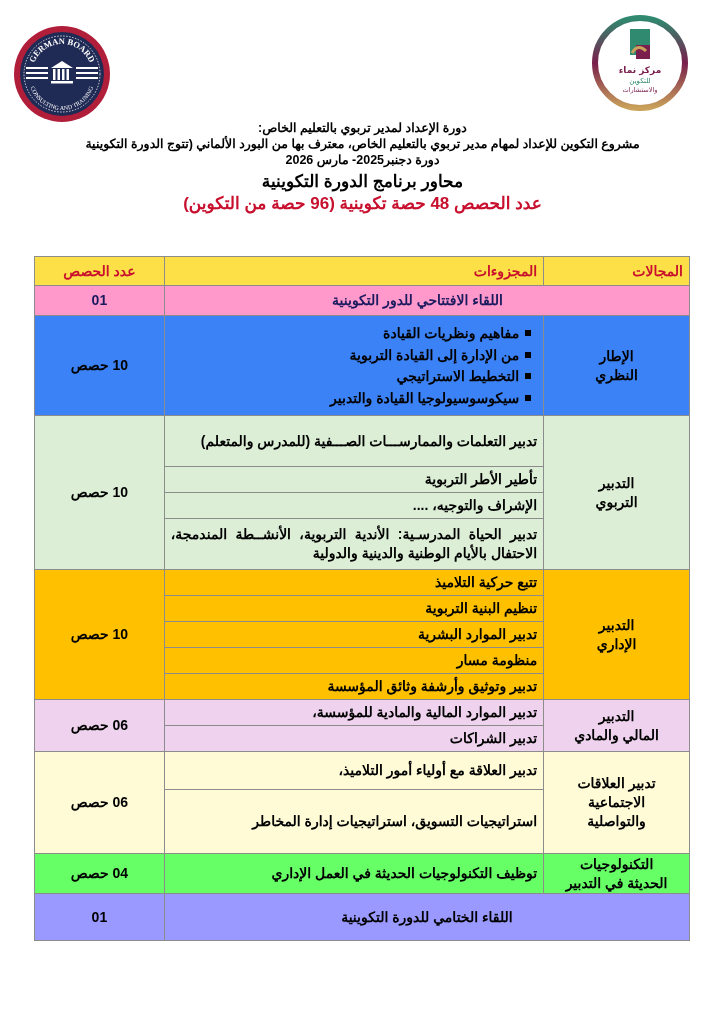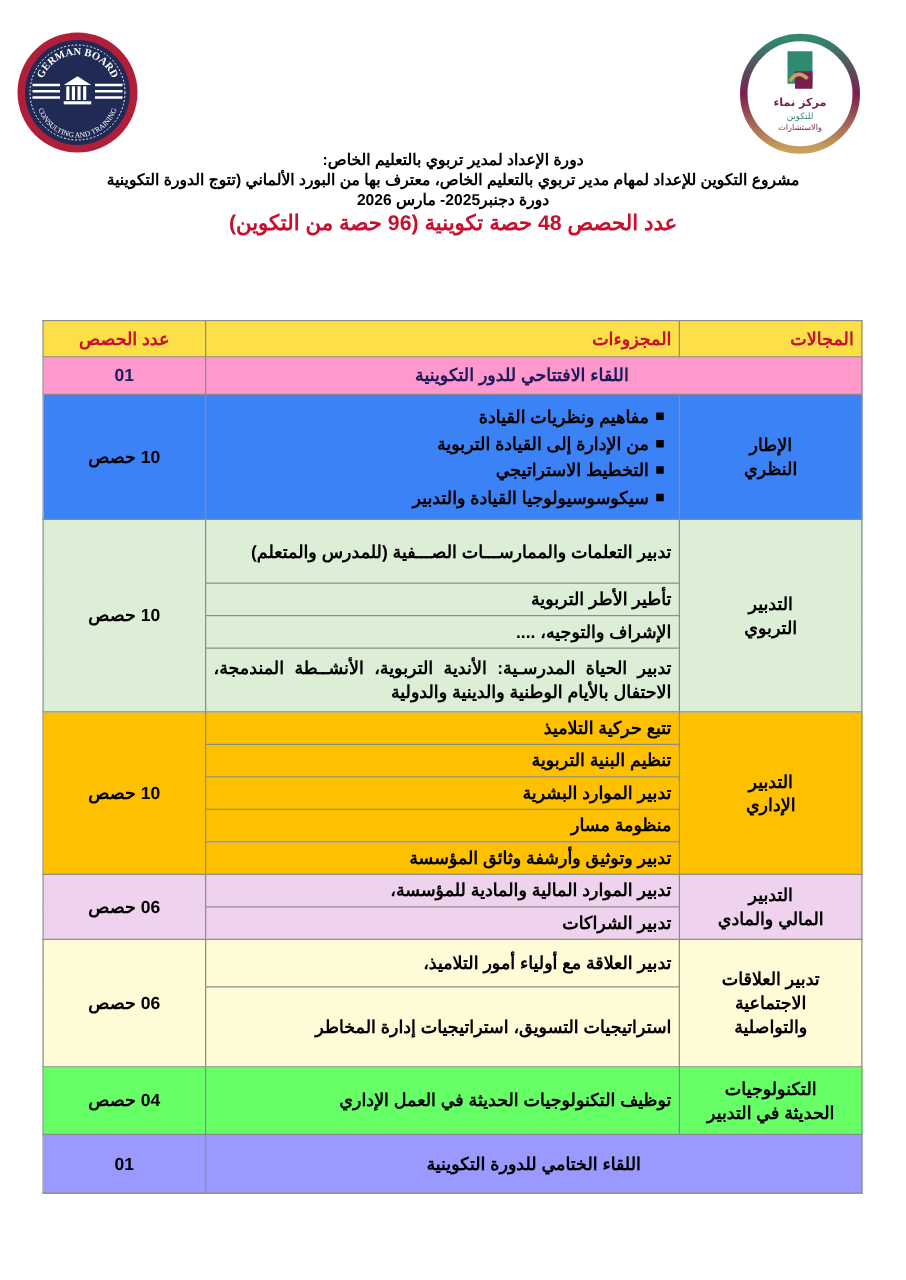--- a/index.html
+++ b/index.html
@@ -1,21 +1,21 @@
 <!DOCTYPE html>
 <html lang="ar" dir="rtl"><head>
   <meta charset="utf-8">
   <style>
     * { box-sizing: border-box; margin: 0; padding: 0; }
     html, body { width: 725px; height: 1024px; background: #ffffff; overflow: hidden; }
     body { position: relative; font-family: "DejaVu Sans", "Liberation Sans", sans-serif; color: #000; }
 
     .logo { position: absolute; }
     .logo-left { left: 12px; top: 25px; width: 100px; height: 98px; }
-    .logo-right { left: 590px; top: 25px; width: 100px; height: 100px; }
+    .logo-right { left: 590px; top: 13px; width: 100px; height: 100px; }
 
     .header { position: absolute; left: 30px; top: 120px; width: 665px; text-align: center; direction: rtl; }
     .header .line { font-family: "Liberation Sans", sans-serif; font-weight: bold; font-size: 12.5px; line-height: 16px; color: #000; }
     .header .title { font-family: "Liberation Sans", sans-serif; font-weight: bold; font-size: 17px; line-height: 22px; margin-top: 3px; }
     .header .subtitle { font-family: "Liberation Sans", sans-serif; font-weight: bold; font-size: 17px; line-height: 22px; color: #c8102e; }
 
     table.program {
       position: absolute; left: 34px; top: 256px; width: 656px;
       border-collapse: collapse; direction: rtl;
       font-family: "Liberation Sans", sans-serif; font-weight: bold;
@@ -103,20 +103,21 @@
     <text x="50" y="60" text-anchor="middle" font-family="DejaVu Sans, sans-serif" font-size="9" fill="#7a1f4d" font-weight="bold">مركز نماء</text>
     <text x="50" y="70" text-anchor="middle" font-family="DejaVu Sans, sans-serif" font-size="7" fill="#2f8a6f">للتكوين</text>
     <text x="50" y="79" text-anchor="middle" font-family="DejaVu Sans, sans-serif" font-size="6.5" fill="#7a1f4d">والاستشارات</text>
   </svg>
 </div>
 
 <div class="header">
   <div class="line">دورة الإعداد لمدير تربوي بالتعليم الخاص:</div>
   <div class="line">مشروع التكوين للإعداد لمهام مدير تربوي بالتعليم الخاص، معترف بها من البورد الألماني (تتوج الدورة التكوينية</div>
   <div class="line">دورة دجنبر2025- مارس 2026</div>
+  <div class="title">محاور برنامج الدورة التكوينية</div>
   <div class="subtitle">عدد الحصص 48 حصة تكوينية (96 حصة من التكوين)</div>
 </div>
 
 <table class="program">
   <colgroup>
     <col class="col-domain" style="width:146px">
     <col class="col-modules" style="width:380px">
     <col class="col-count" style="width:130px">
   </colgroup>
   <thead>
@@ -206,21 +207,21 @@
         <div>الاجتماعية</div>
         <div>والتواصلية</div>
       </td>
       <td class="col-modules top" style="height:38px">تدبير العلاقة مع أولياء أمور التلاميذ،</td>
       <td rowspan="2" class="col-count">06 حصص</td>
     </tr>
     <tr class="r-rel">
       <td class="col-modules top" style="height:64px">استراتيجيات التسويق، استراتيجيات إدارة المخاطر</td>
     </tr>
 
-    <tr class="r-tech" style="height:54px">
+    <tr class="r-tech" style="height:40px">
       <td class="col-domain domain-text">
         <div>التكنولوجيات</div>
         <div>الحديثة في التدبير</div>
       </td>
       <td class="col-modules top">توظيف التكنولوجيات الحديثة في العمل الإداري</td>
       <td class="col-count">04 حصص</td>
     </tr>
 
     <tr class="r-close">
       <td colspan="2" class="merged">اللقاء الختامي للدورة التكوينية</td>

